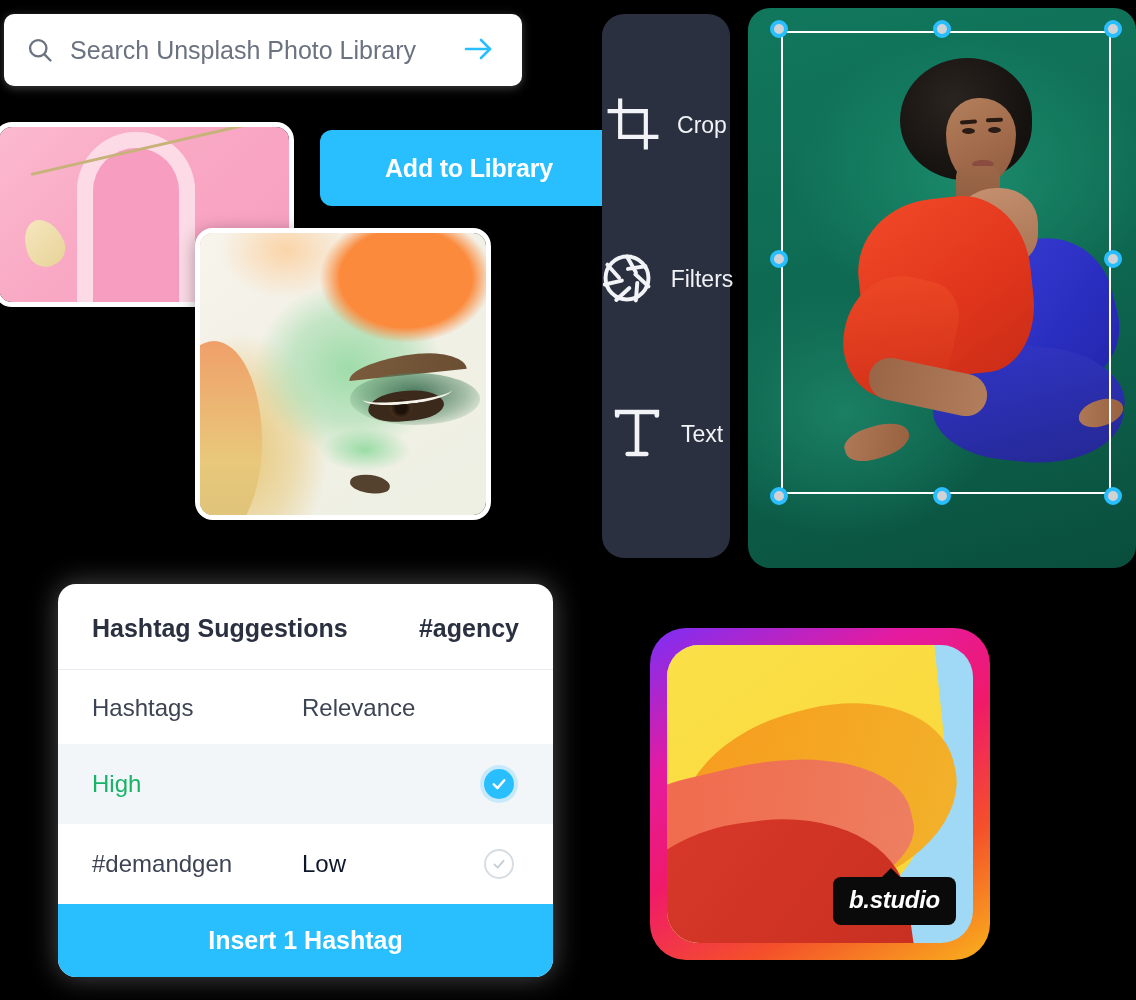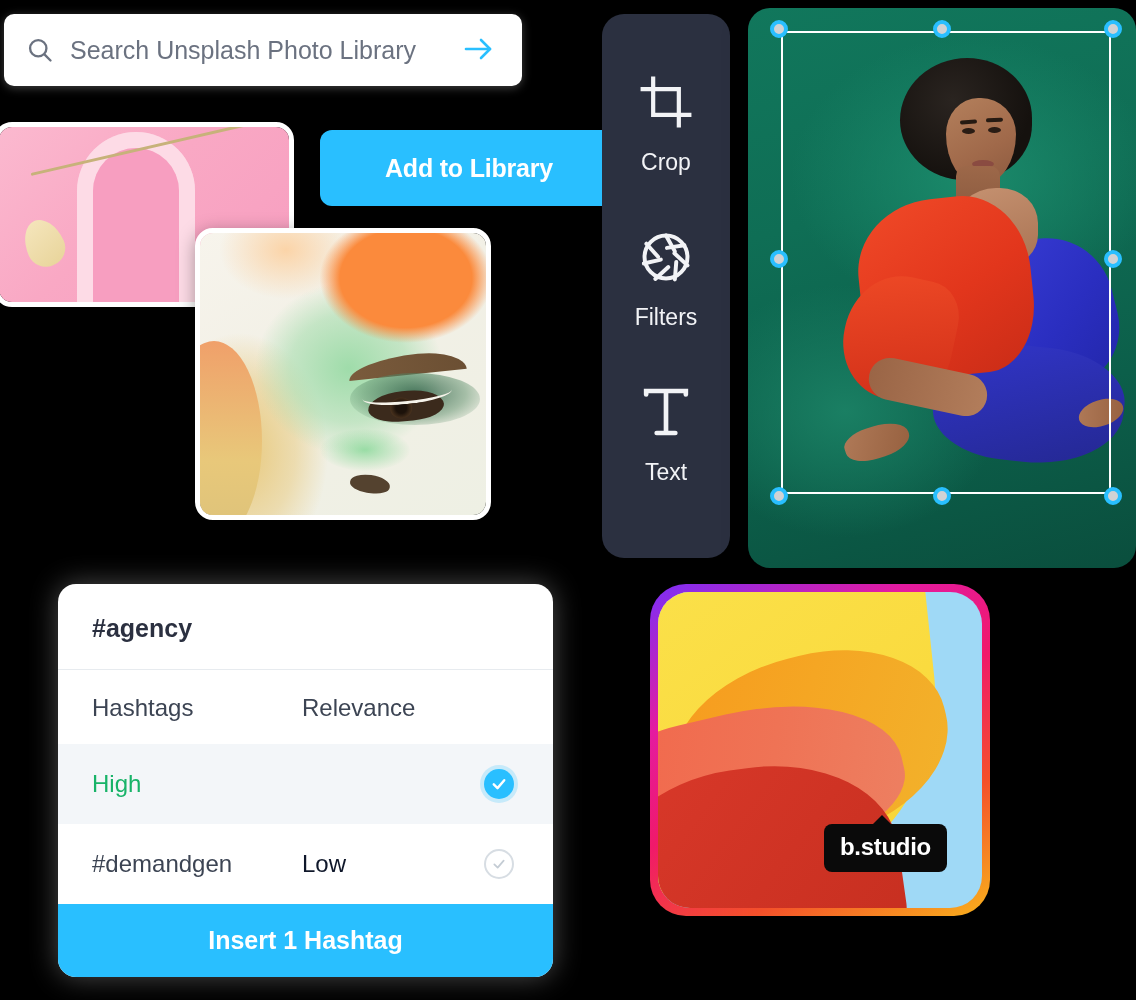--- a/index.html
+++ b/index.html
@@ -240,21 +240,21 @@
     border-radius: 22px;
     display: flex;
     flex-direction: column;
     align-items: center;
     justify-content: space-around;
     padding: 34px 0 46px;
     box-sizing: border-box;
   }
   .tool {
     display: flex;
-    flex-direction: column;
+    flex-direction: row;
     align-items: center;
     gap: 16px;
     cursor: pointer;
     background: none;
     border: none;
     padding: 0;
   }
   .tool-label {
     color: #f2f3f6;
     font-size: 23px;
@@ -492,27 +492,28 @@
     font-weight: bold;
     padding: 22px 0;
     cursor: pointer;
     display: block;
   }
 
   
   .brand-card {
     position: absolute;
     left: 650px;
-    top: 584px;
+    top: 628px;
     width: 340px;
     height: 332px;
     border-radius: 36px;
-    padding: 8px;
+    padding: 17px;
     box-sizing: border-box;
     background: linear-gradient(150deg, #7b2ff7 0%, #e41ba0 28%, #f0196a 50%, #f4502a 74%, #f9b21c 100%);
+    font-style: italic;
   }
   .brand-inner {
     position: relative;
     width: 100%;
     height: 100%;
     border-radius: 32px;
     overflow: hidden;
     background: #9fd9f6;
   }
   .paper-yellow {
@@ -685,20 +686,21 @@
     <div class="handle h-mr"></div>
     <div class="handle h-bl"></div>
     <div class="handle h-bc"></div>
     <div class="handle h-br"></div>
   </div>
 </div>
 
 <div class="hashtag-panel">
 
   <div class="hp-header">
+    <span class="hp-title">Hashtag Suggestions</span>
     <span class="hp-tag">#agency</span>
   </div>
 
   <div class="hp-colhead">
     <span class="hp-col-tag">Hashtags</span>
     <span class="hp-col-rel">Relevance</span>
     <span class="hp-cell-check"></span>
   </div>
 
   <div class="hp-row selected">

